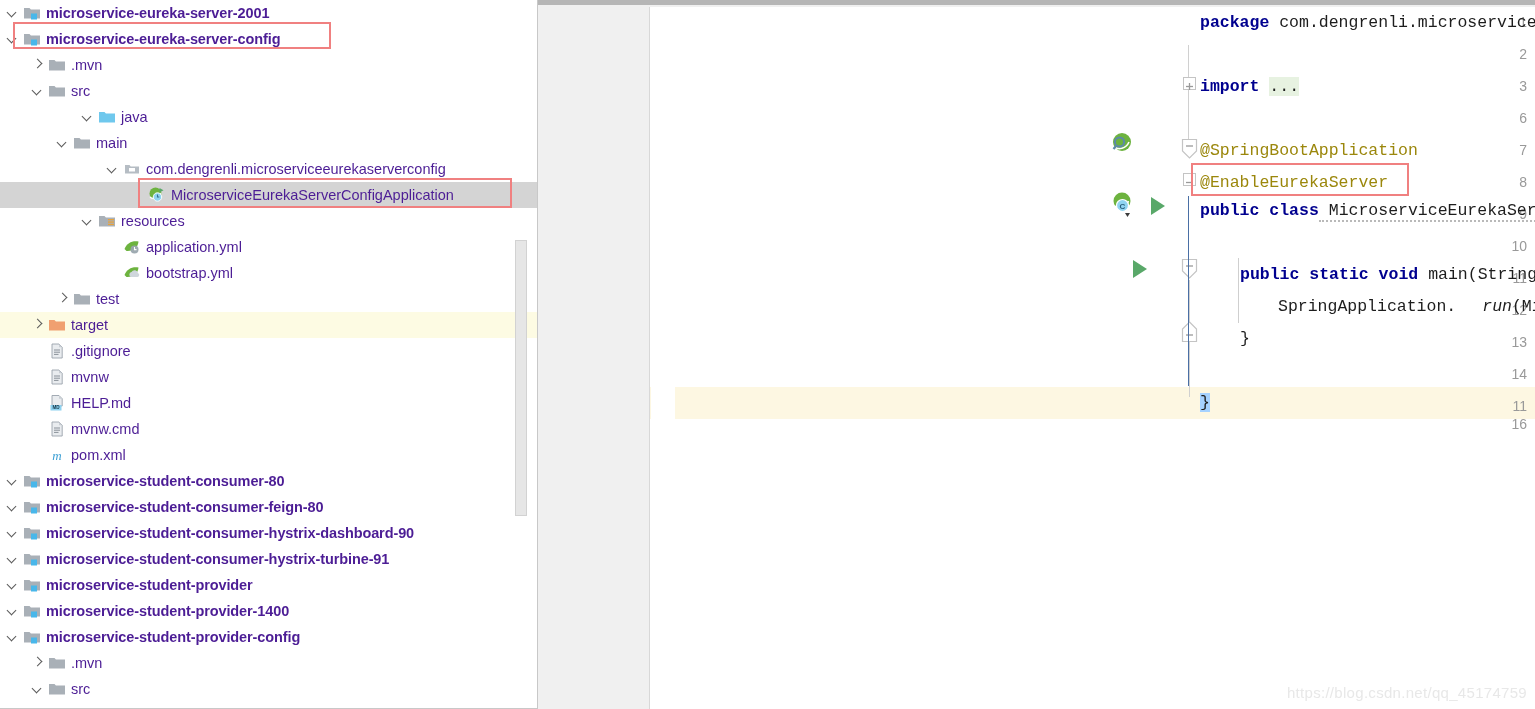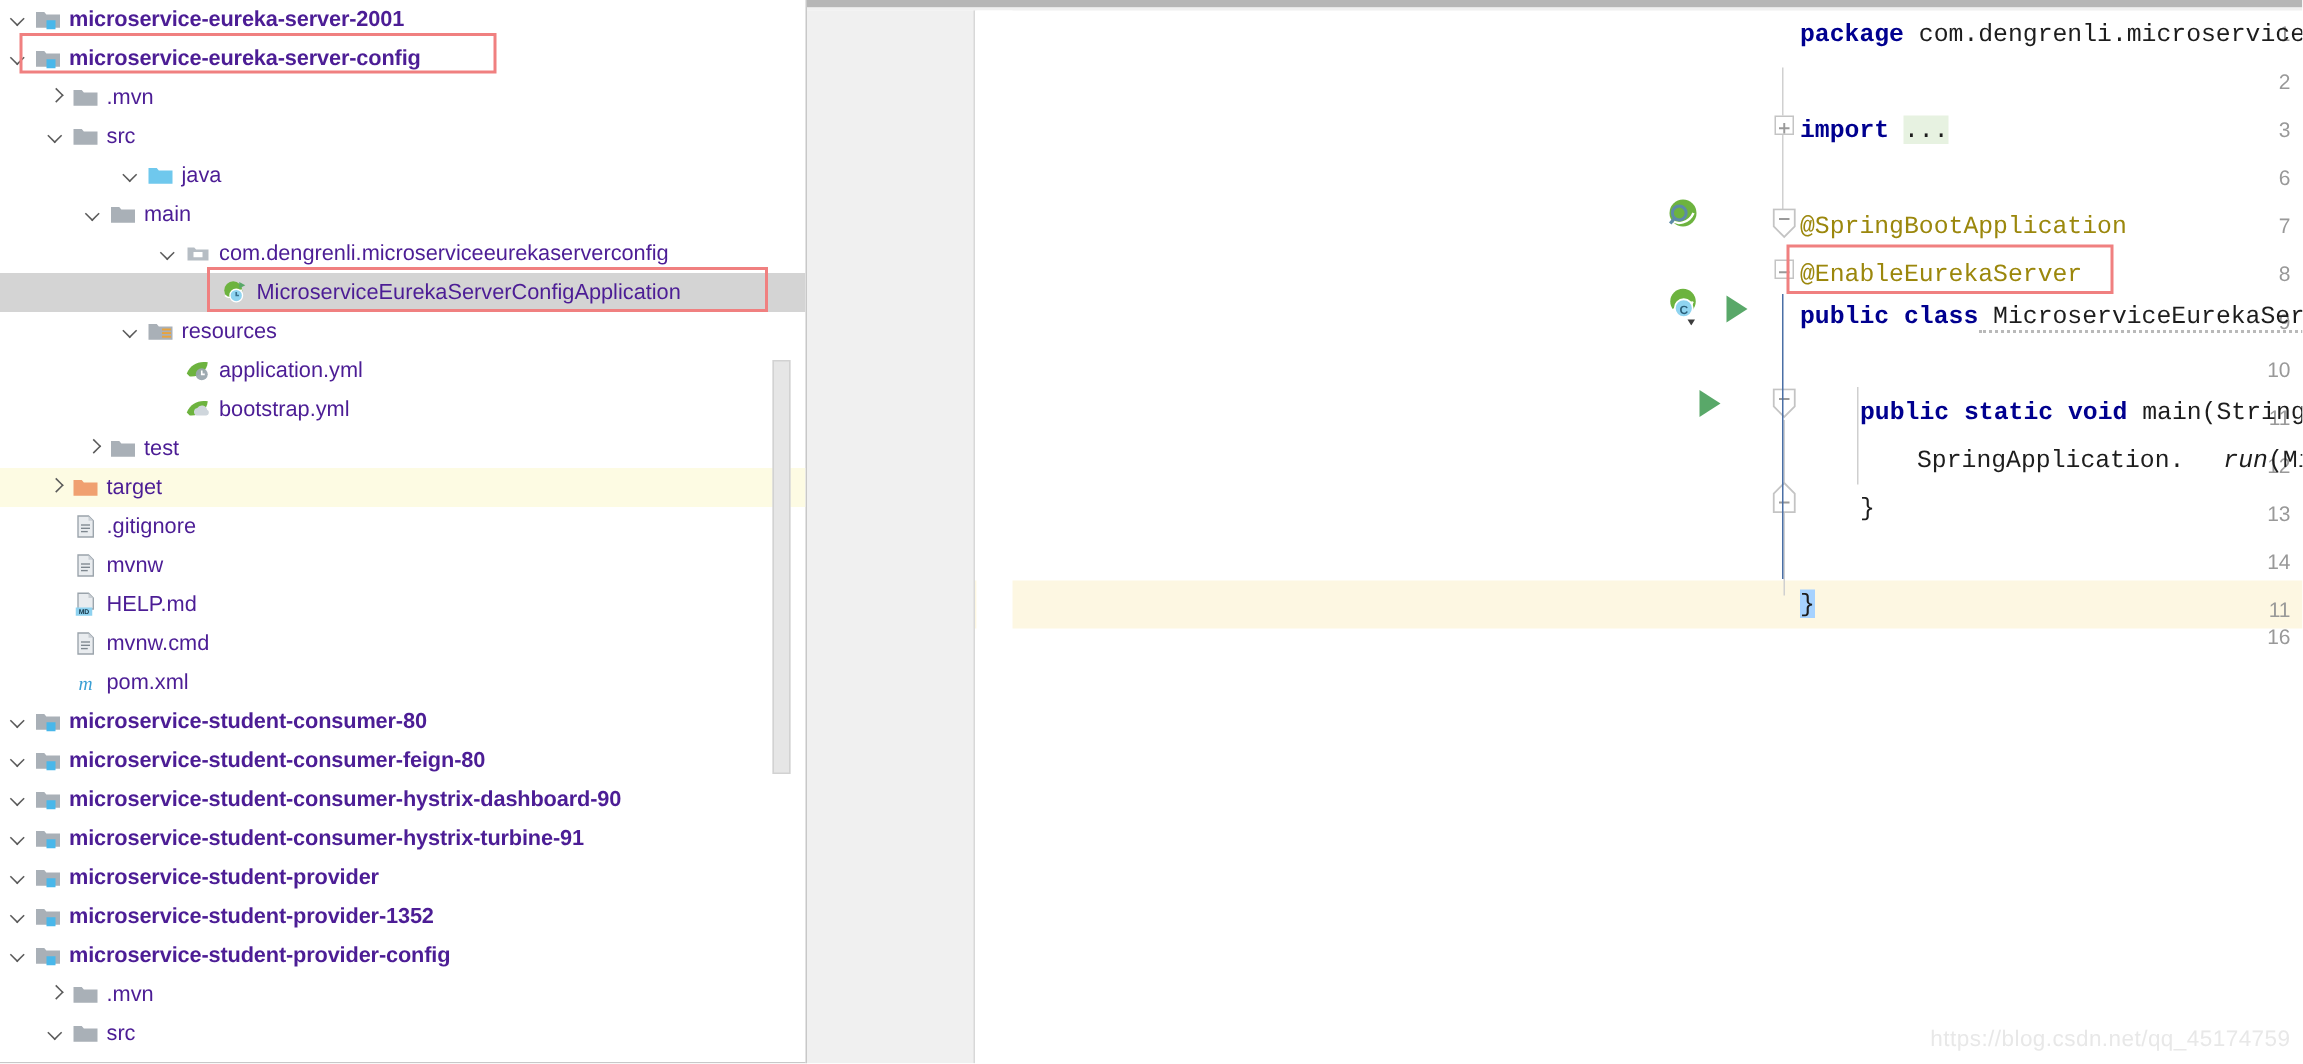--- a/index.html
+++ b/index.html
@@ -484,21 +484,21 @@
         </div>
         <div class="tree-row">
           <div style="width: 6px; flex: 0 0 auto;"></div>
           <span class="arrow down"></span>
           <span style="display: flex; align-items: center; flex: 0 0 auto;">
             <svg class="ticon" viewBox="0 0 18 18">
               <path d="M1 4 h5.5 l1.4 1.6 H17 V14.5 H1 Z" fill="#a9b0b7"></path>
               <rect x="8" y="9.5" width="6" height="6" fill="#49b7ea"></rect>
             </svg>
           </span>
-          <span class="tlabel bold">microservice-student-provider-1352</span>
+          <span class="tlabel bold">microservice-student-provider-1400</span>
         </div>
         <div class="tree-row">
           <div style="width: 6px; flex: 0 0 auto;"></div>
           <span class="arrow down"></span>
           <span style="display: flex; align-items: center; flex: 0 0 auto;">
             <svg class="ticon" viewBox="0 0 18 18">
               <path d="M1 4 h5.5 l1.4 1.6 H17 V14.5 H1 Z" fill="#a9b0b7"></path>
               <rect x="8" y="9.5" width="6" height="6" fill="#49b7ea"></rect>
             </svg>
           </span>

